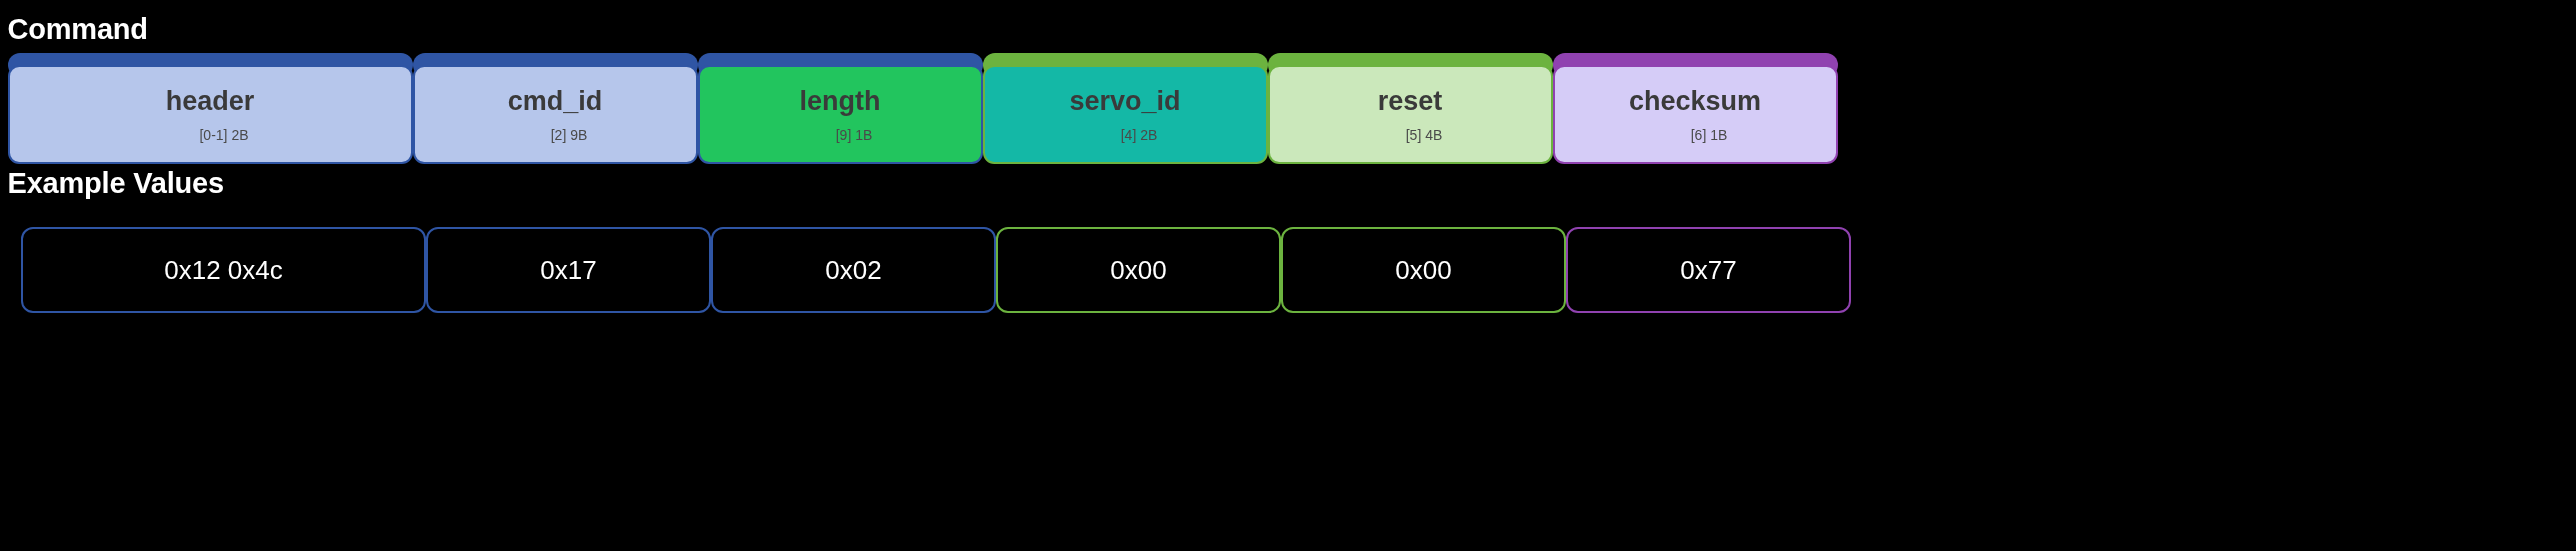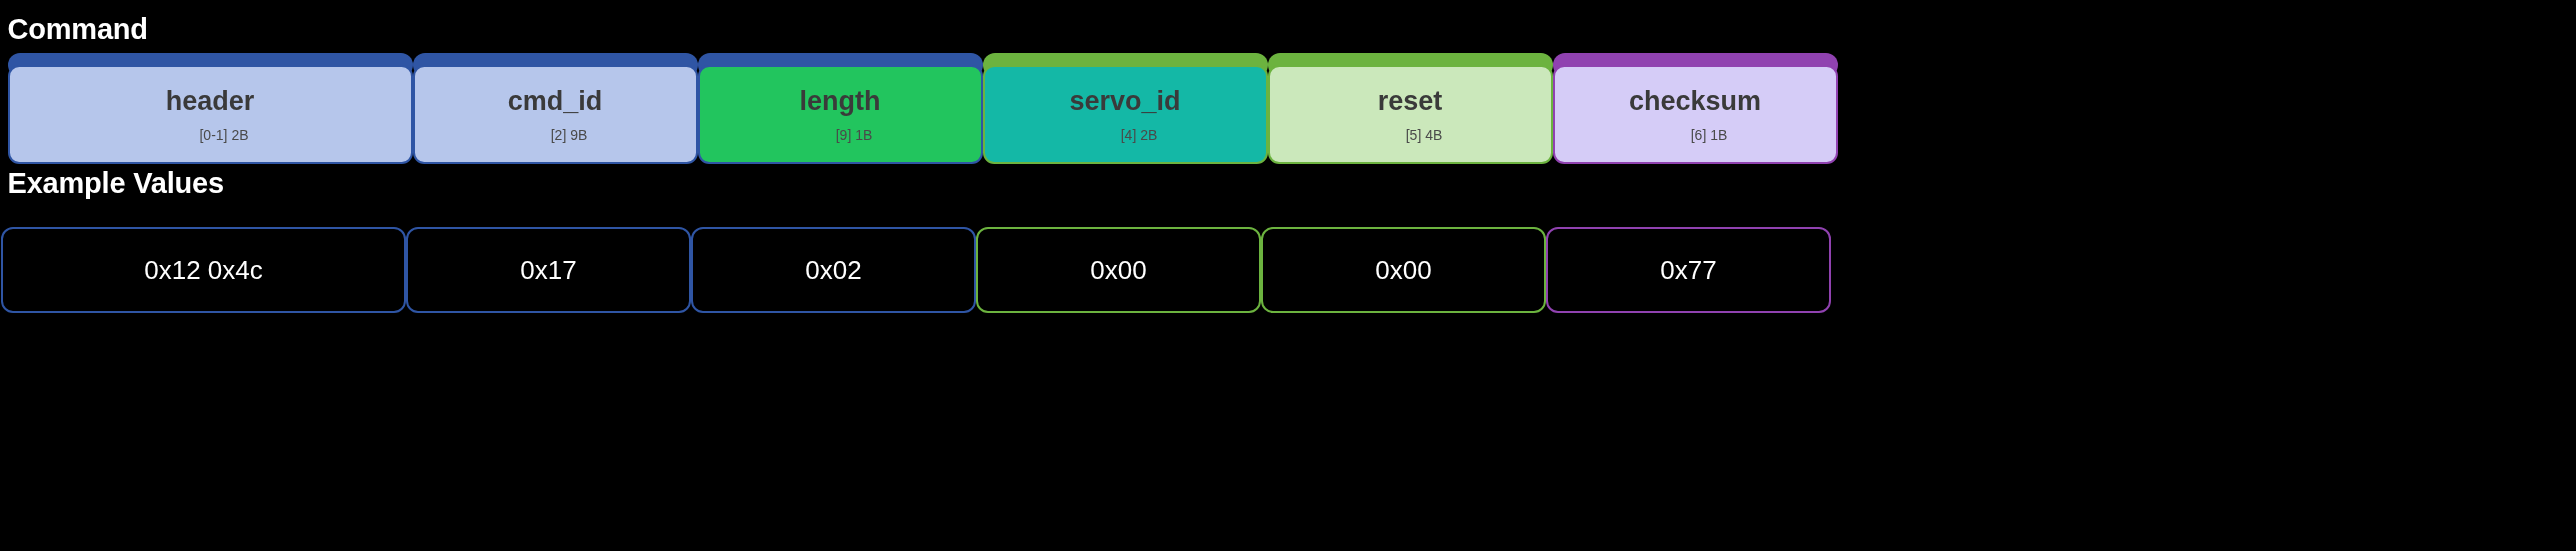--- a/index.html
+++ b/index.html
@@ -93,21 +93,21 @@
     line-height: 1.0;
     margin-top: 13px;
     white-space: nowrap;
     margin-left: 28px;
   }
 
   
   .value-row {
     position: absolute;
     top: 227px;
-    left: 1px;
+    left: 21px;
     display: flex;
     align-items: center;
     text-decoration: underline;
   }
 
   .value-box {
     box-sizing: border-box;
     height: 86px;
     background: #000000;
     border-style: solid;

